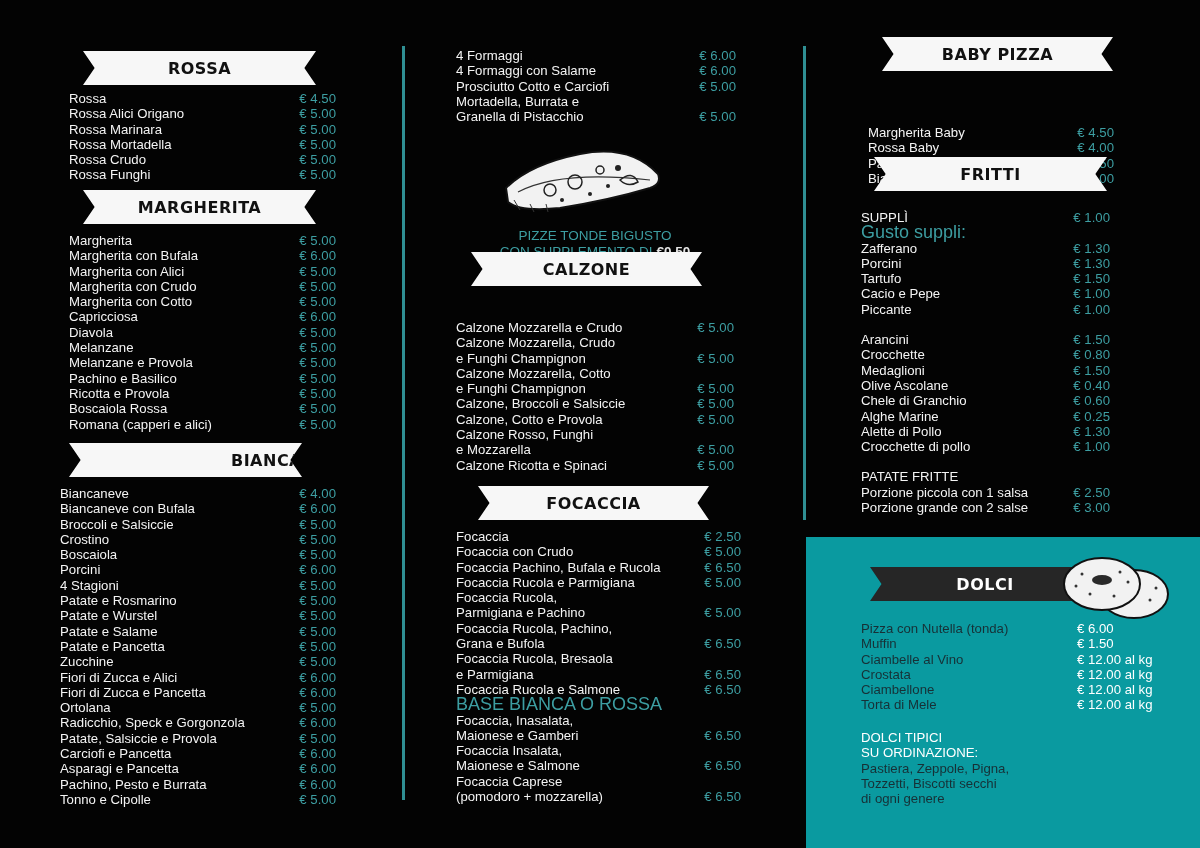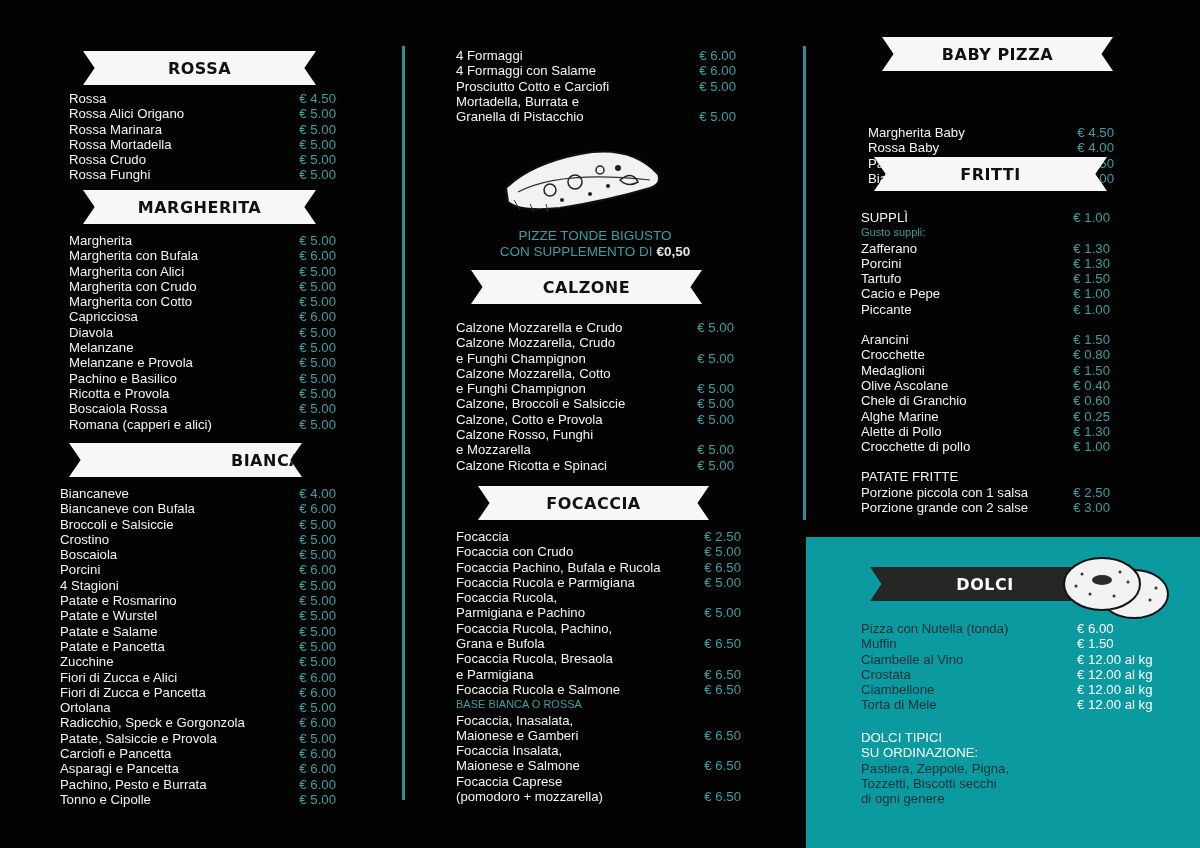--- a/index.html
+++ b/index.html
@@ -22,21 +22,21 @@
   .ribbon.dark .ribbon-title { color: #fff; }
 
   .list { position: absolute; }
   .row {
     display: flex; justify-content: space-between; align-items: flex-end;
     font-size: 13.2px; line-height: 15.3px; white-space: nowrap;
   }
   .row .name { color: #f4f4f4; }
   .row .price { color: #3d9ea2; }
   .row .name .l2 { display: block; }
-  .sub { color: #3d9ea2; font-size: 11px; line-height: 15.3px; }
+  .sub { color: #3d9ea2; font-size: 18px; line-height: 15.3px; }
   .caps { color: #f4f4f4; font-size: 13.2px; line-height: 15.3px; }
 
   .note { position: absolute; text-align: center; color: #3d9ea2; font-size: 13.5px; line-height: 16px; }
   .note .hl { color: #e5e5e5; font-weight: bold; }
 
   .teal-panel { position: absolute; left: 806px; top: 537px; width: 394px; height: 311px; background: #0a9aa0; }
   .dolci-row { display: flex; font-size: 13.2px; line-height: 15.3px; white-space: nowrap; }
   .dolci-row .name { color: #173036; width: 216px; }
   .dolci-row .price { color: #ffffff; }
   .dolci-head { color: #ffffff; font-size: 13.2px; line-height: 15.3px; }
@@ -262,21 +262,21 @@
     <circle cx="62" cy="60" r="2" fill="#222"></circle>
     <circle cx="108" cy="46" r="2" fill="#222"></circle>
   <path d="M14 60 L20 70 M30 64 L34 72 M46 64 L48 72" stroke="#333" stroke-width="1"></path>
 </svg>
 
 <div class="note" style="left:450px; top:228px; width:290px;">
   <div>PIZZE TONDE BIGUSTO</div>
   <div><span>CON SUPPLEMENTO DI</span> <span class="hl">€0,50</span></div>
 </div>
 
-<div class="ribbon" style="left:471px; top:270px; width:231px;text-decoration:underline;">
+<div class="ribbon" style="left:471px; top:252px; width:231px;text-decoration:underline;">
   <span class="ribbon-title">CALZONE</span>
 </div>
 <div class="list" style="left:456px; top:320px; width:278px;">
   <div class="row">
       <span class="name">Calzone Mozzarella e Crudo</span>
       <span class="price">€ 5.00</span>
     </div>
   <div class="row">
       <span class="name">
         <span class="l2">Calzone Mozzarella, Crudo</span>

